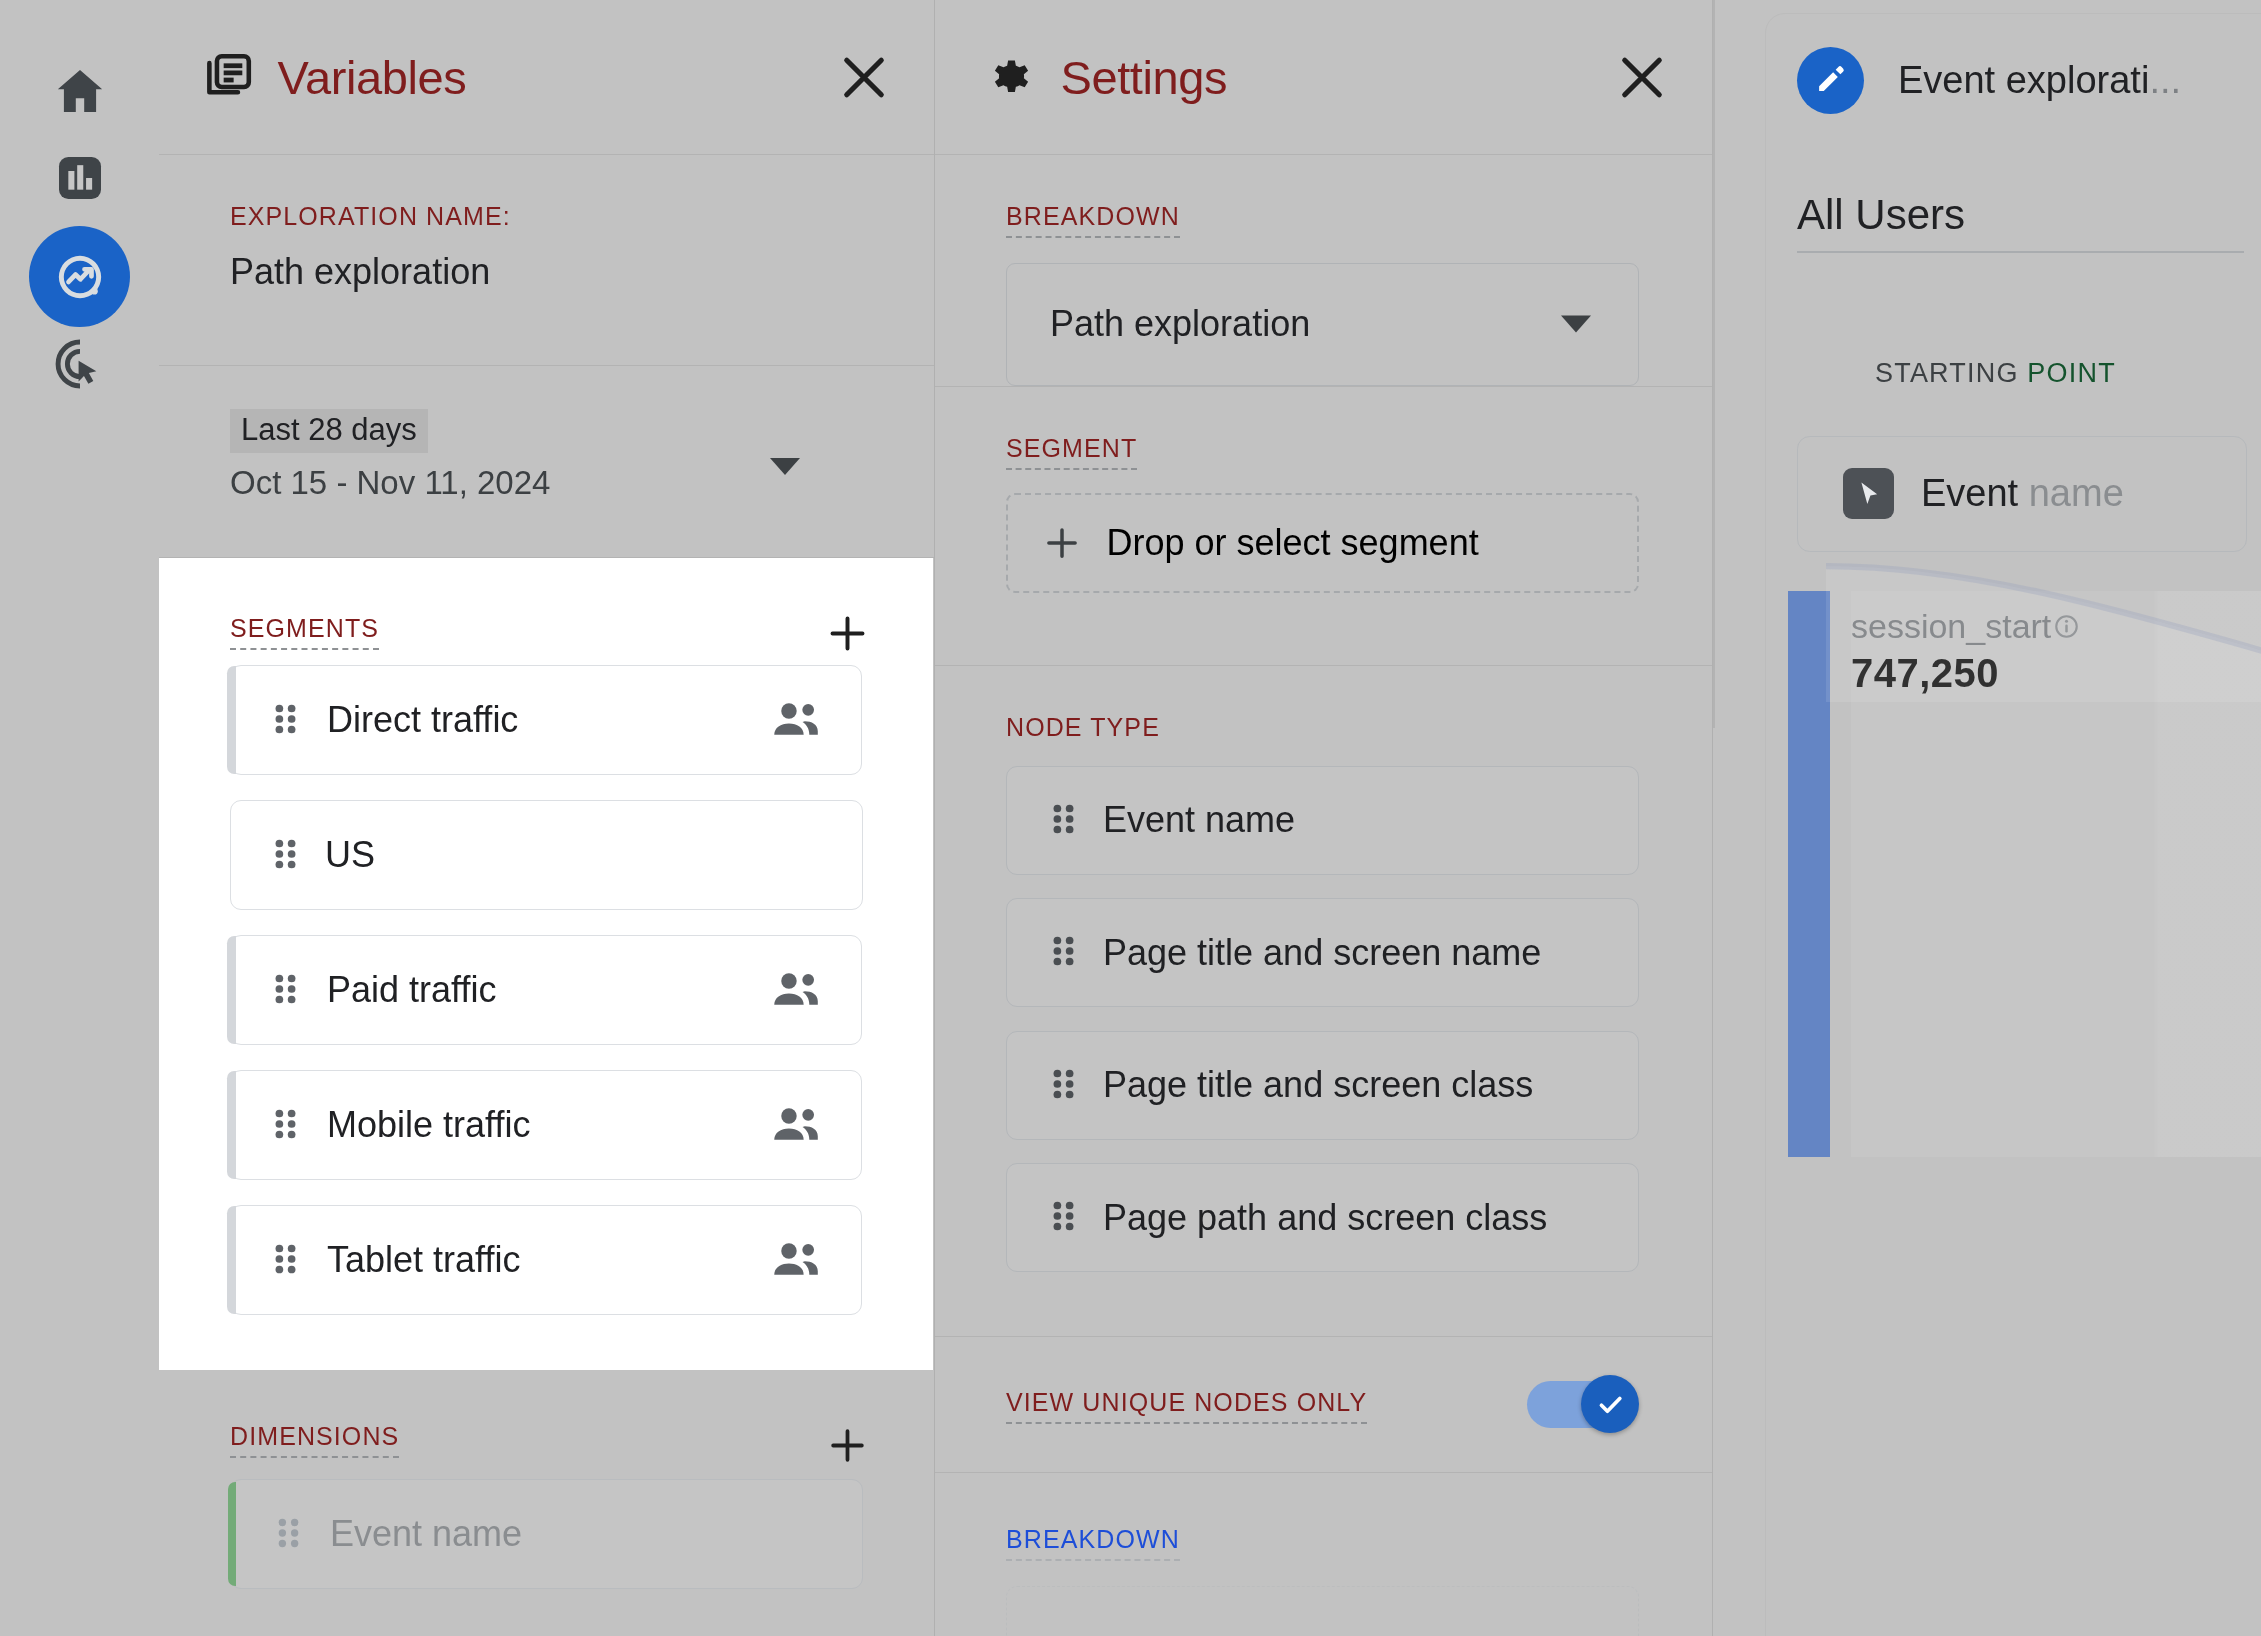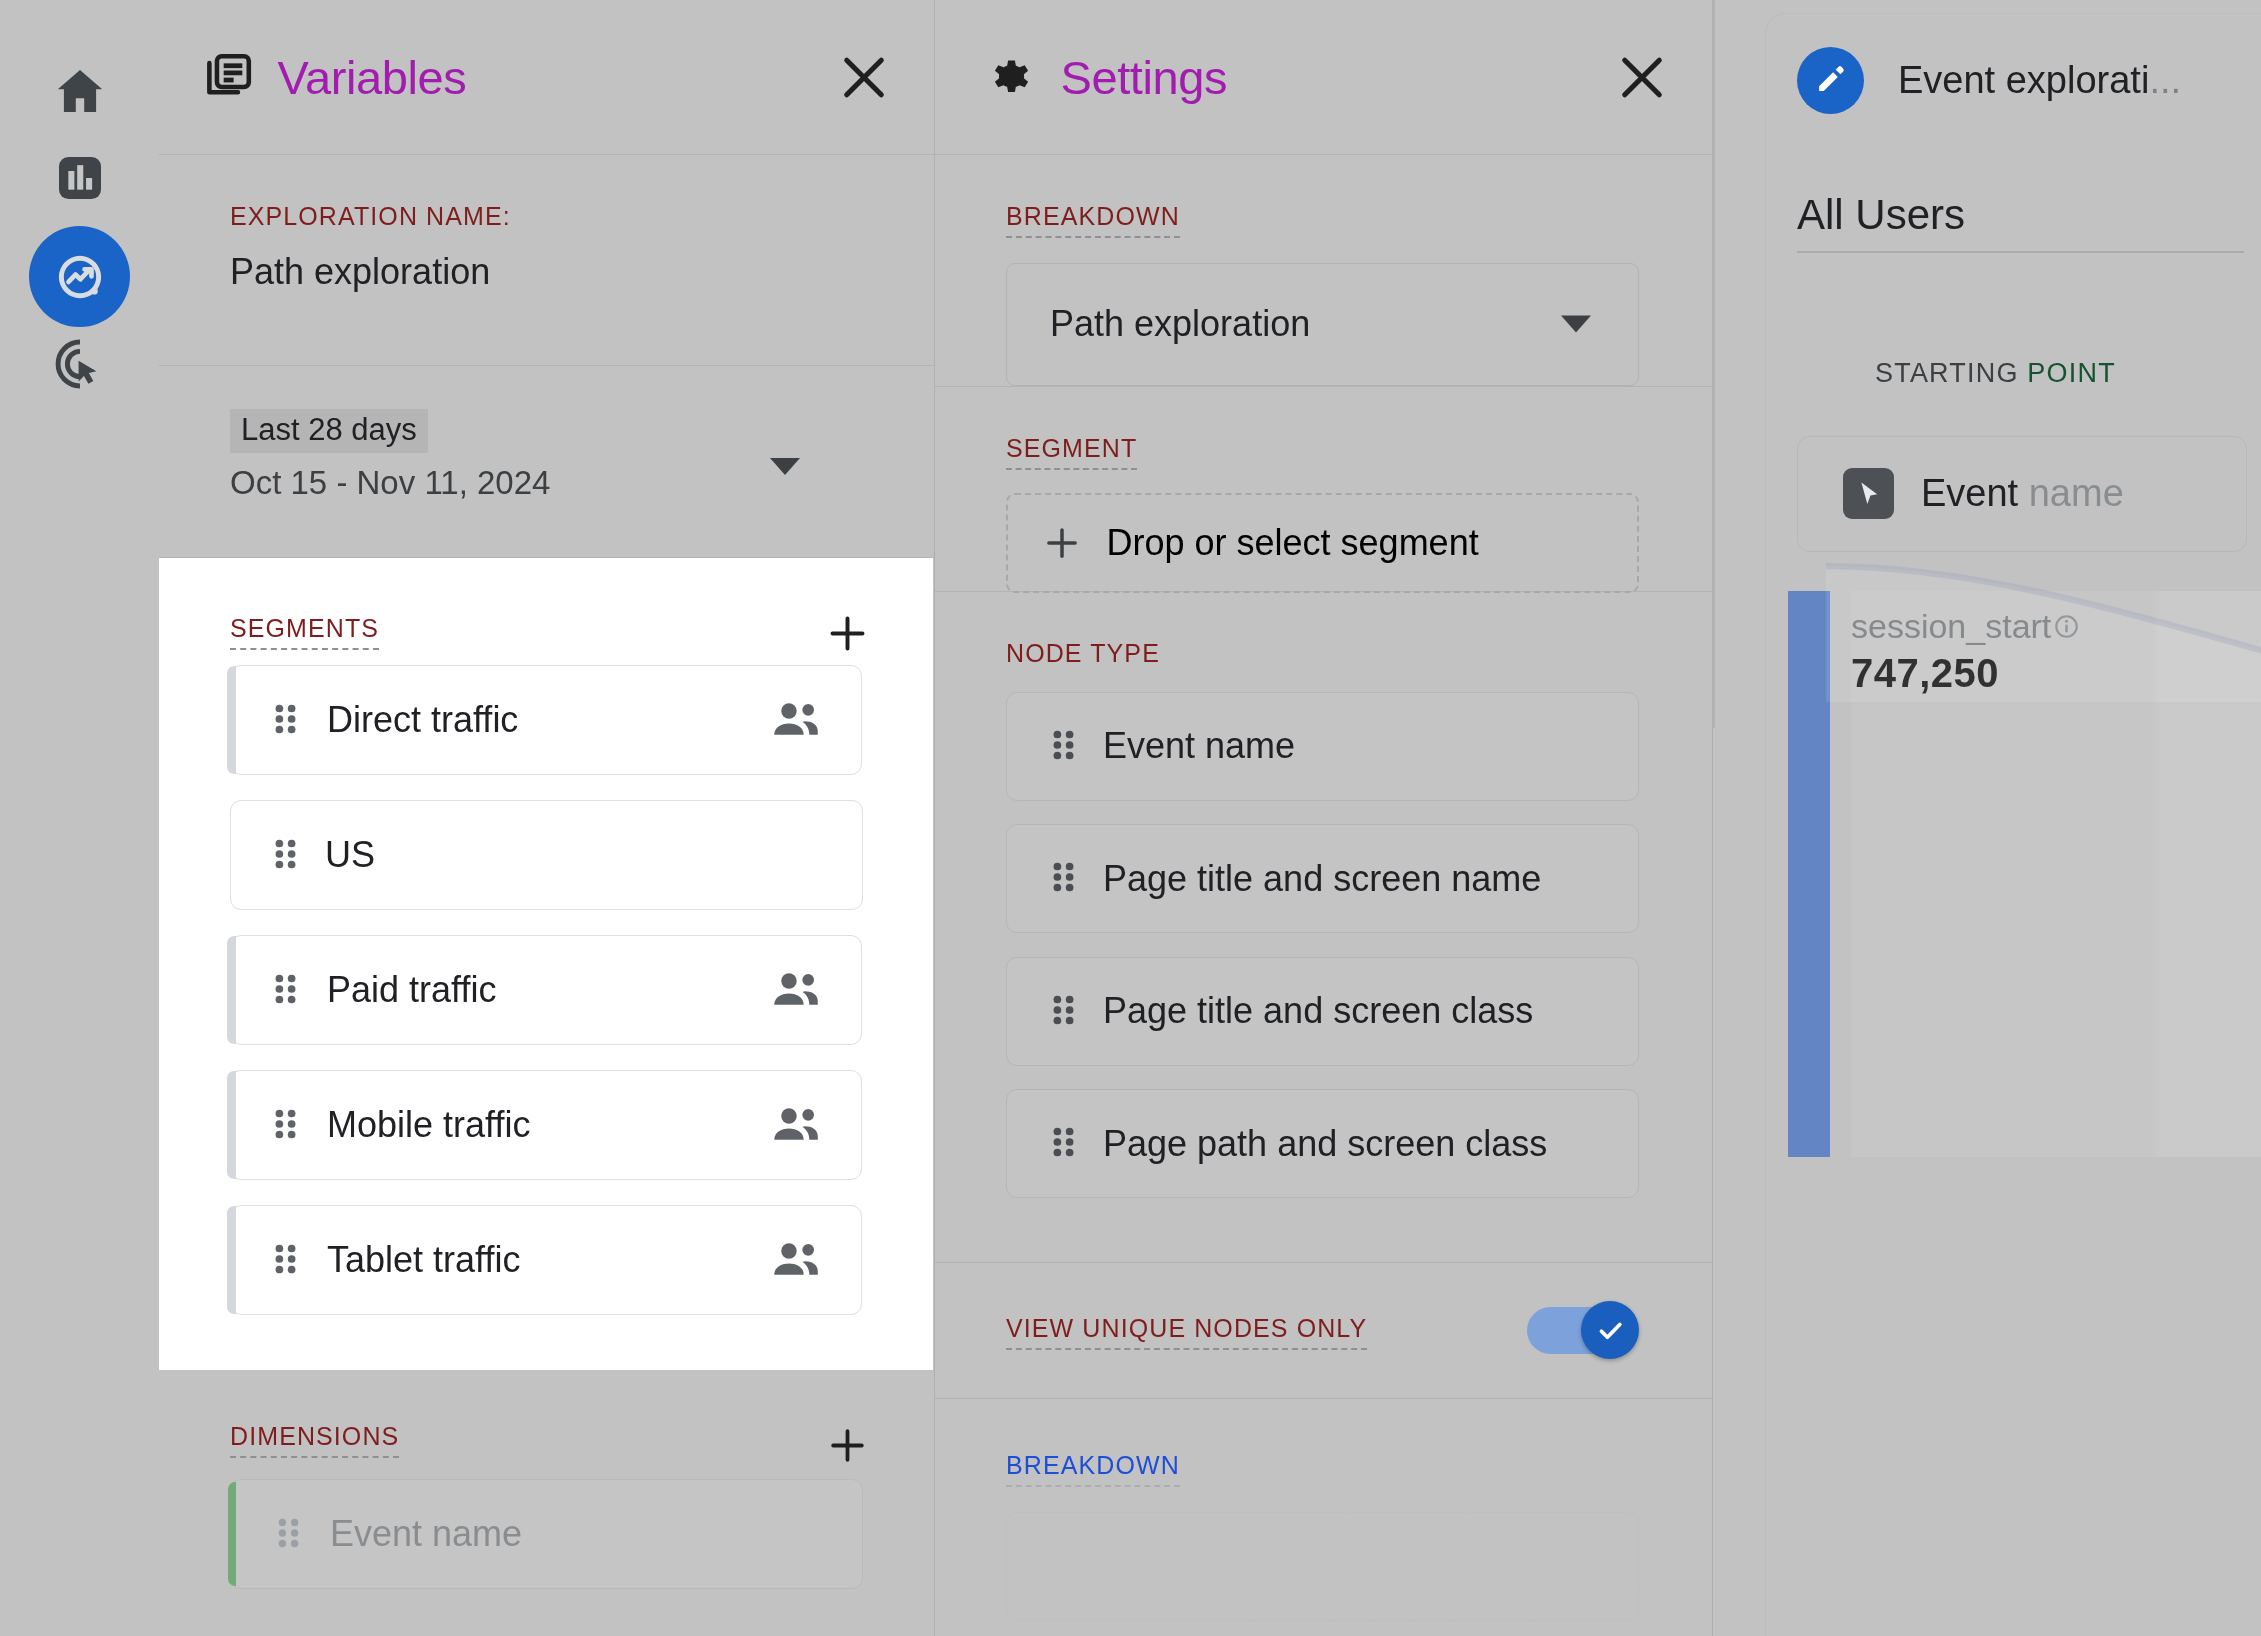--- a/index.html
+++ b/index.html
@@ -48,21 +48,21 @@
   .panel-header {
     position: relative;
     height: 155px;
     border-bottom: 1.8px solid #b3b3b3;
     display: flex; align-items: center;
   }
   .panel-header-icon { margin-left: 43px; display: flex; align-items: center; }
   .panel-header-title {
     margin-left: 23.5px;
     font-size: 47px;
-    color: #a21caf;
+    color: #7f1d1d;
     letter-spacing: -0.4px;
   }
   .panel-close {
     position: absolute;
     right: 38px; top: 50%;
     transform: translateY(-50%);
     width: 65px; height: 65px;
     display: flex; align-items: center; justify-content: center;
   }
 
@@ -212,21 +212,21 @@
     border-right: 1.8px solid #b0b0b0;
   }
   #settings-panel .panel-header-icon { margin-left: 51px; }
 
   .settings-section {
     position: relative;
     border-bottom: 1.8px solid #b3b3b3;
     padding: 47px 0 0 71px;
   }
   #technique-section { height: 232px; }
-  #segment-section { height: 205px; }
+  #segment-section { height: 279px; }
   #nodetype-section { height: 671px; }
   #uniquenodes-section { height: 136px; }
 
   .select-box {
     margin-top: 25px;
     position: relative;
     width: 633px; height: 123px;
     border: 1.8px solid #b0b3b6;
     border-radius: 9px;
     display: flex; align-items: center;

